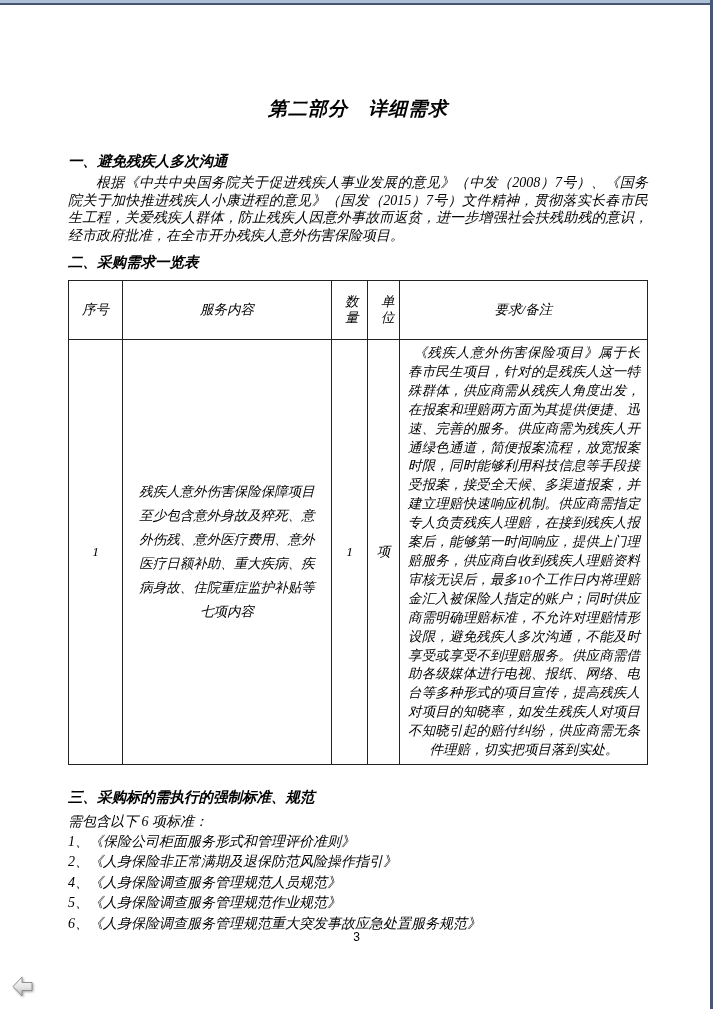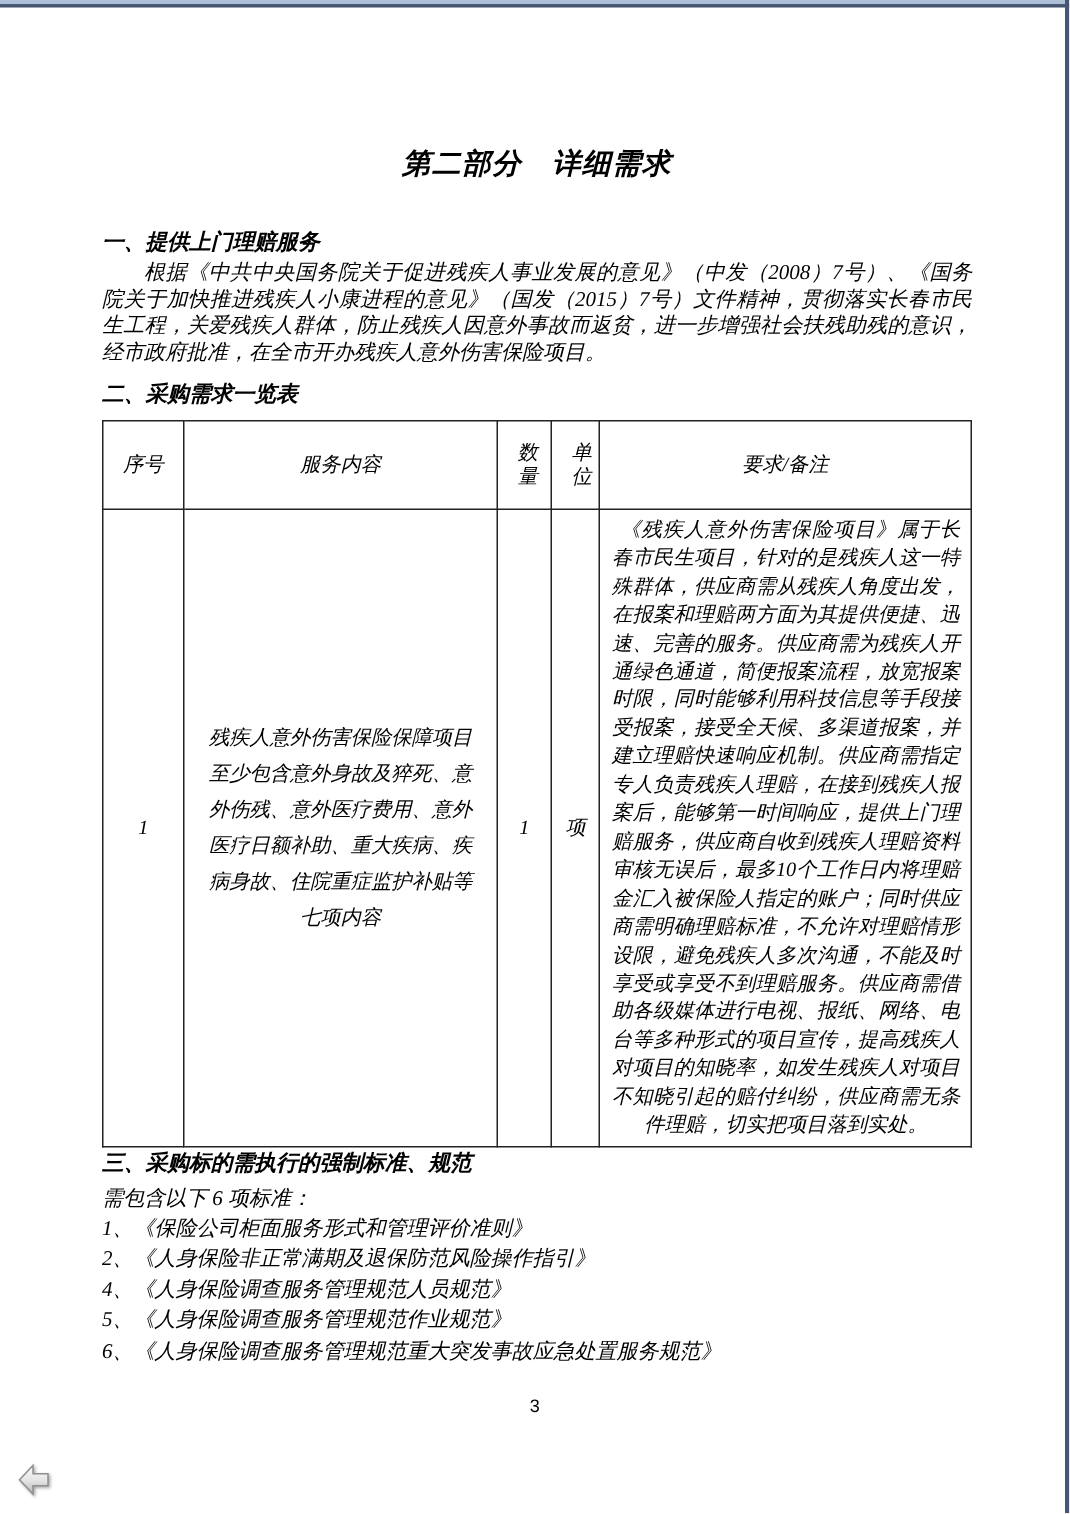--- a/index.html
+++ b/index.html
@@ -42,21 +42,21 @@
     font-weight: bold;
     letter-spacing: 1px;
   }
   .sec-heading {
     font-family: "Liberation Sans", "DejaVu Sans", sans-serif;
     font-size: 14.5px;
     font-weight: bold;
   }
   .h1 { margin-top: 30px; }
   .h2 { margin-top: 9px; }
-  .h3 { margin-top: 1px; }
+  .h3 { margin-top: 23px; }
   .para {
     margin-top: 3px;
     font-size: 14px;
     line-height: 17.5px;
     text-align: justify;
     text-indent: 2em;
   }
   table.req-table {
     margin-top: 8px;
     border-collapse: collapse;
@@ -124,21 +124,21 @@
 
 <div class="page">
 
   <div class="top-edge"></div>
   <div class="right-edge"></div>
 
   <div class="content">
 
     <div class="doc-title">第二部分　详细需求</div>
 
-    <div class="sec-heading h1">一、提供上门理赔服务</div>
+    <div class="sec-heading h1">一、避免残疾人多次沟通</div>
     <p class="para">根据《中共中央国务院关于促进残疾人事业发展的意见》（中发（2008）7号）、《国务院关于加快推进残疾人小康进程的意见》（国发（2015）7号）文件精神，贯彻落实长春市民生工程，关爱残疾人群体，防止残疾人因意外事故而返贫，进一步增强社会扶残助残的意识，经市政府批准，在全市开办残疾人意外伤害保险项目。</p>
 
     <div class="sec-heading h2">二、采购需求一览表</div>
 
     <table class="req-table">
       <colgroup>
         <col style="width:54px">
         <col style="width:209px">
         <col style="width:36px">
         <col style="width:32px">

